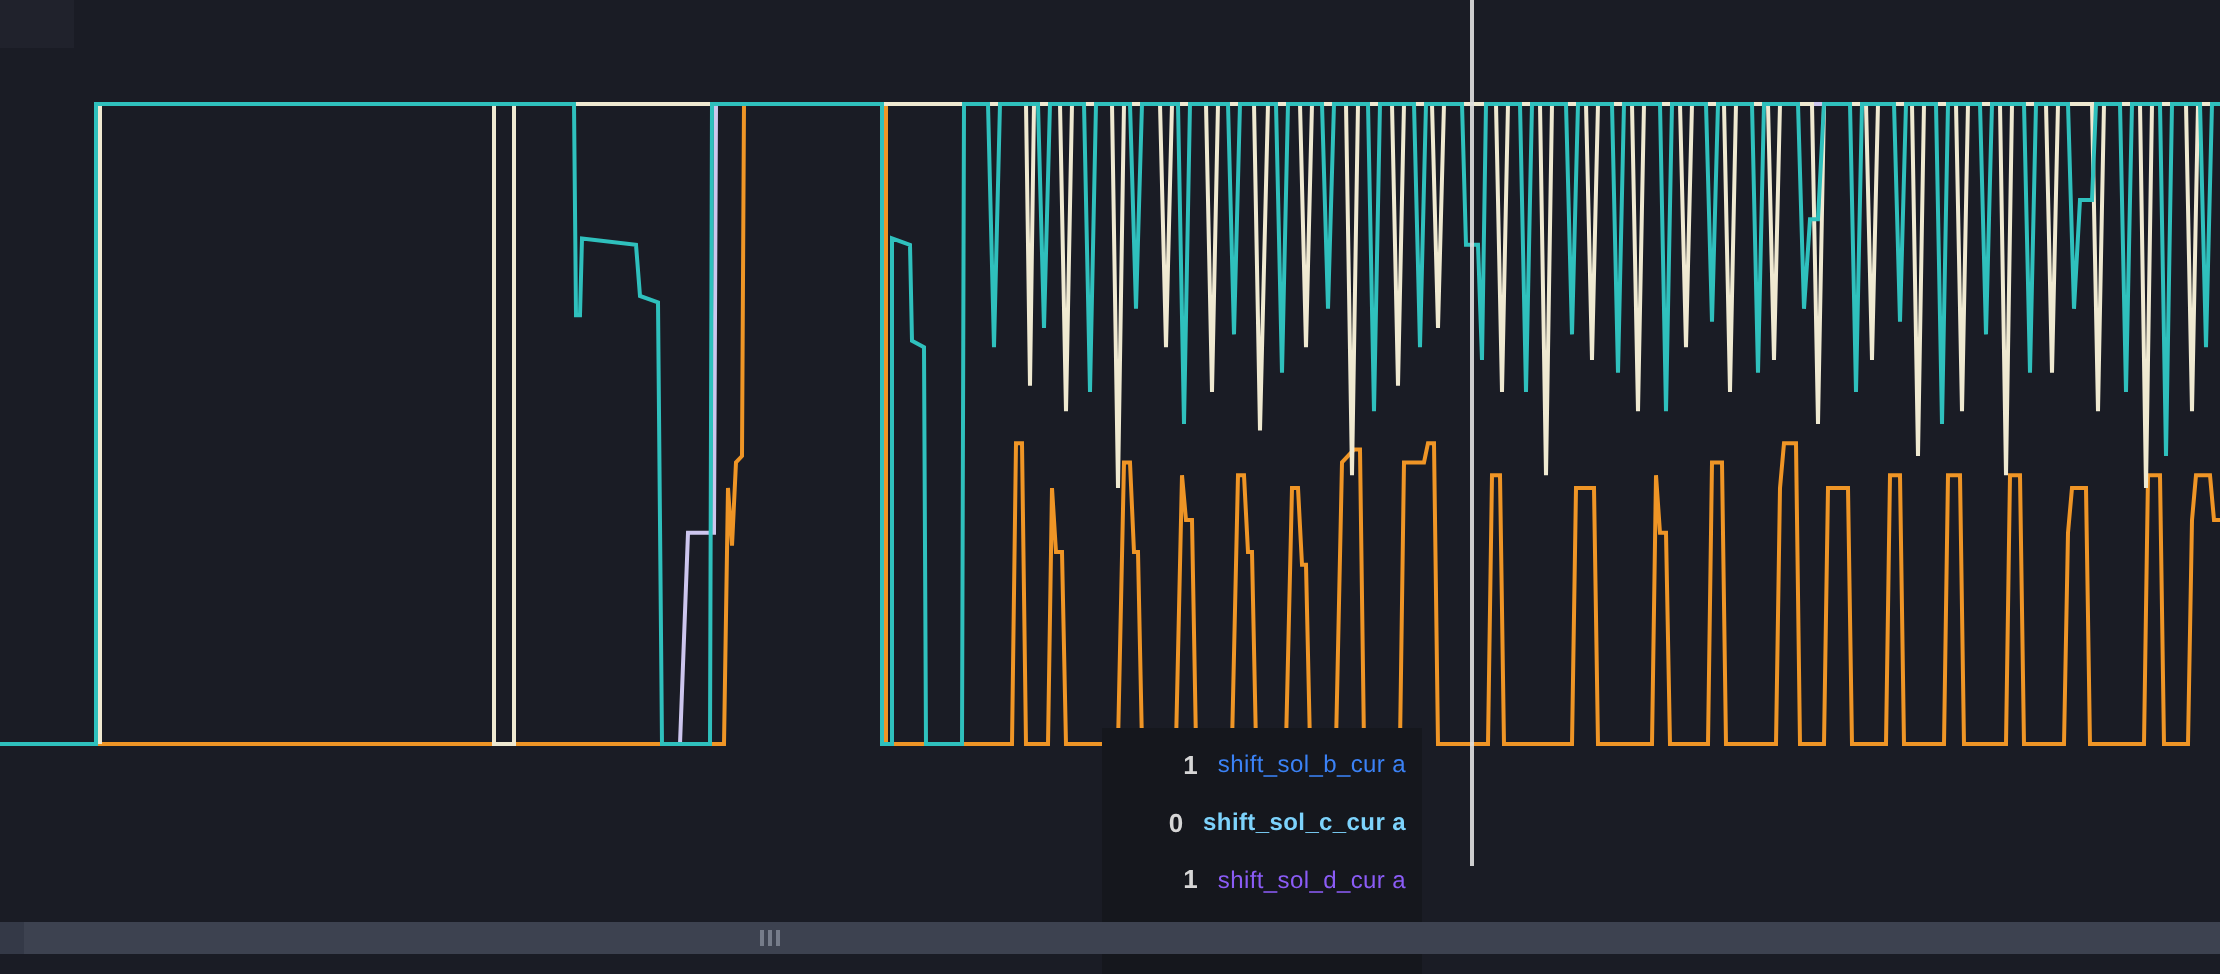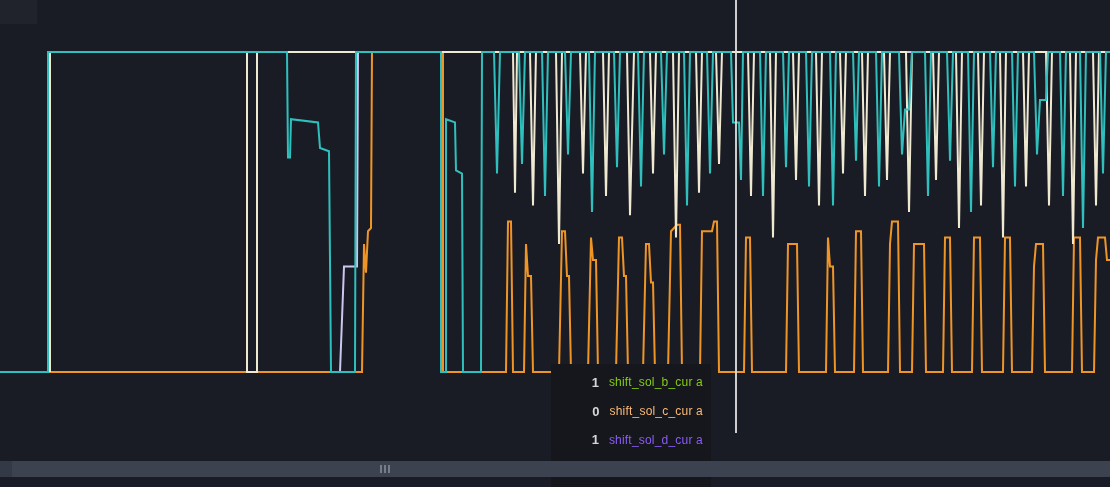--- a/index.html
+++ b/index.html
@@ -35,25 +35,25 @@
         <polyline points="50,372.0 50,52.0 247,52.0 247,372.0 257,372.0 257,52.0 513,52.0 515,192.8 517,52.0 530,52.0 533,205.6 536,52.0 556,52.0 559,244.0 562,52.0 580,52.0 583,173.6 586,52.0 603,52.0 606,196.0 609,52.0 627,52.0 630,215.2 634,52.0 650,52.0 653,173.6 656,52.0 673,52.0 676,237.6 679,52.0 696,52.0 699,192.8 702,52.0 716,52.0 719,164.0 722,52.0 748,52.0 751,196.0 754,52.0 770,52.0 773,237.6 776,52.0 793,52.0 796,180.0 799,52.0 816,52.0 819,205.6 822,52.0 840,52.0 843,173.6 846,52.0 862,52.0 865,196.0 868,52.0 884,52.0 887,180.0 890,52.0 906,52.0 909,212.0 912,52.0 933,52.0 936,180.0 939,52.0 956,52.0 959,228.0 962,52.0 978,52.0 981,205.6 984,52.0 1000,52.0 1003,237.6 1006,52.0 1023,52.0 1026,186.4 1029,52.0 1046,52.0 1049,205.6 1052,52.0 1070,52.0 1073,244.0 1076,52.0 1093,52.0 1096,205.6 1099,52.0 1110,52.0" fill="none" stroke="#efe9d1" stroke-width="2"></polyline>
         <polyline points="0,372.0 48,372.0 48,52.0 287,52.0 288,157.6 290,157.6 291,119.2 318,122.4 320,148.0 329,151.2 331,372.0 355,372.0 356,52.0 441,52.0 441,372.0 446,372.0 446,119.2 455,122.4 456,170.4 462,173.6 463,372.0 481,372.0 482,52.0 494,52.0 497,173.6 500,52.0 519,52.0 522,164.0 525,52.0 542,52.0 545,196.0 548,52.0 565,52.0 568,154.4 571,52.0 589,52.0 592,212.0 595,52.0 614,52.0 617,167.2 620,52.0 638,52.0 641,186.4 644,52.0 661,52.0 664,154.4 667,52.0 684,52.0 687,205.6 690,52.0 707,52.0 710,173.6 713,52.0 731,52.0 733,122.4 739,122.4 741,180.0 743,52.0 760,52.0 763,196.0 766,52.0 783,52.0 786,167.2 789,52.0 806,52.0 809,186.4 812,52.0 830,52.0 833,205.6 836,52.0 853,52.0 856,160.8 859,52.0 876,52.0 879,186.4 882,52.0 899,52.0 902,154.4 905,109.6 909,109.6 912,52.0 925,52.0 928,196.0 931,52.0 947,52.0 950,160.8 953,52.0 968,52.0 971,212.0 974,52.0 990,52.0 993,167.2 996,52.0 1012,52.0 1015,186.4 1018,52.0 1034,52.0 1037,154.4 1040,100.0 1046,100.0 1048,52.0 1060,52.0 1063,196.0 1066,52.0 1080,52.0 1083,228.0 1086,52.0 1100,52.0 1103,173.6 1106,52.0 1110,52.0" fill="none" stroke="#2fc0bd" stroke-width="2"></polyline>
       </g>
   </svg>
 
   <div id="cursor-line" style="left: 735px;"></div>
 
   <div id="tooltip">
       <div class="tt-row">
         <span class="tt-val">1</span>
-        <span class="tt-lbl" style="color: #84cc16;">shift_sol_b_cur a</span>
+        <span class="tt-lbl" style="color: #3b82f6;">shift_sol_b_cur a</span>
       </div>
       <div class="tt-row">
         <span class="tt-val">0</span>
-        <span class="tt-lbl" style="color: #fdba74;">shift_sol_c_cur a</span>
+        <span class="tt-lbl" style="color: #7dd3fc; font-weight: bold;">shift_sol_c_cur a</span>
       </div>
       <div class="tt-row">
         <span class="tt-val">1</span>
         <span class="tt-lbl" style="color: #8b5cf6;">shift_sol_d_cur a</span>
       </div>
       <div class="tt-row">
         <span class="tt-val">0.78</span>
         <span class="tt-lbl" style="color: rgb(69, 200, 189);">shift_sol_e_cur a</span>
       </div>
     </div>

